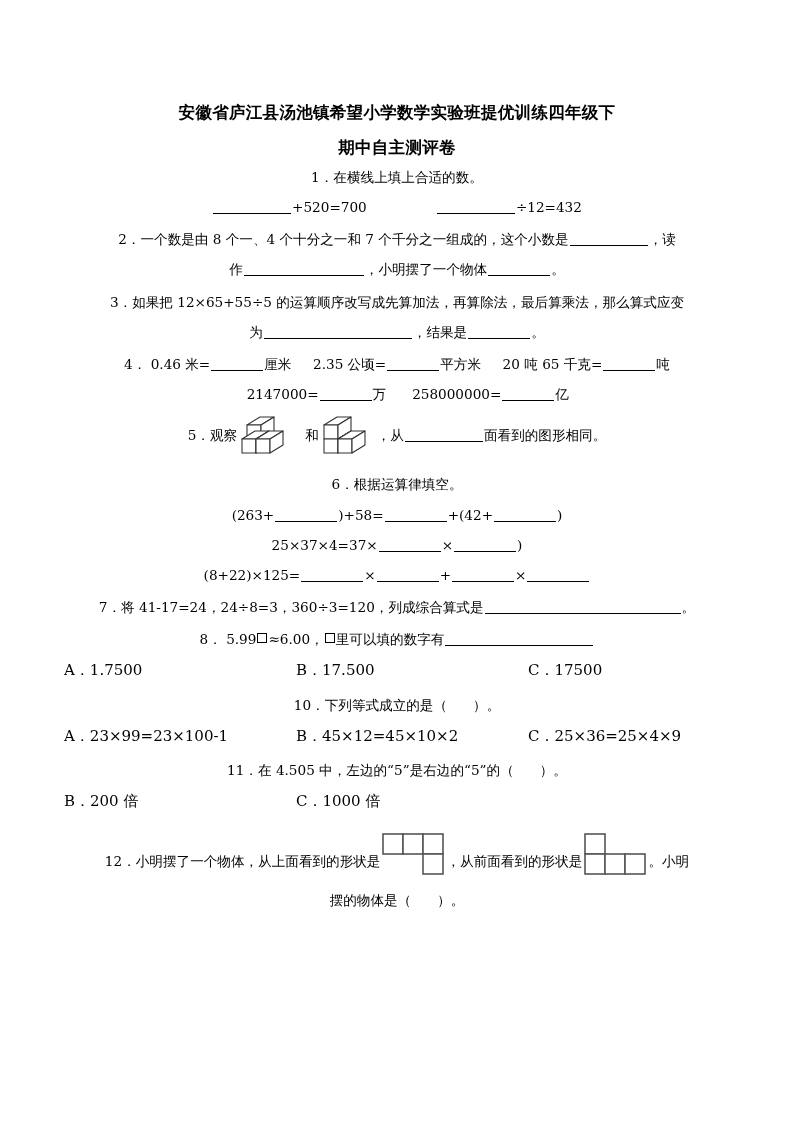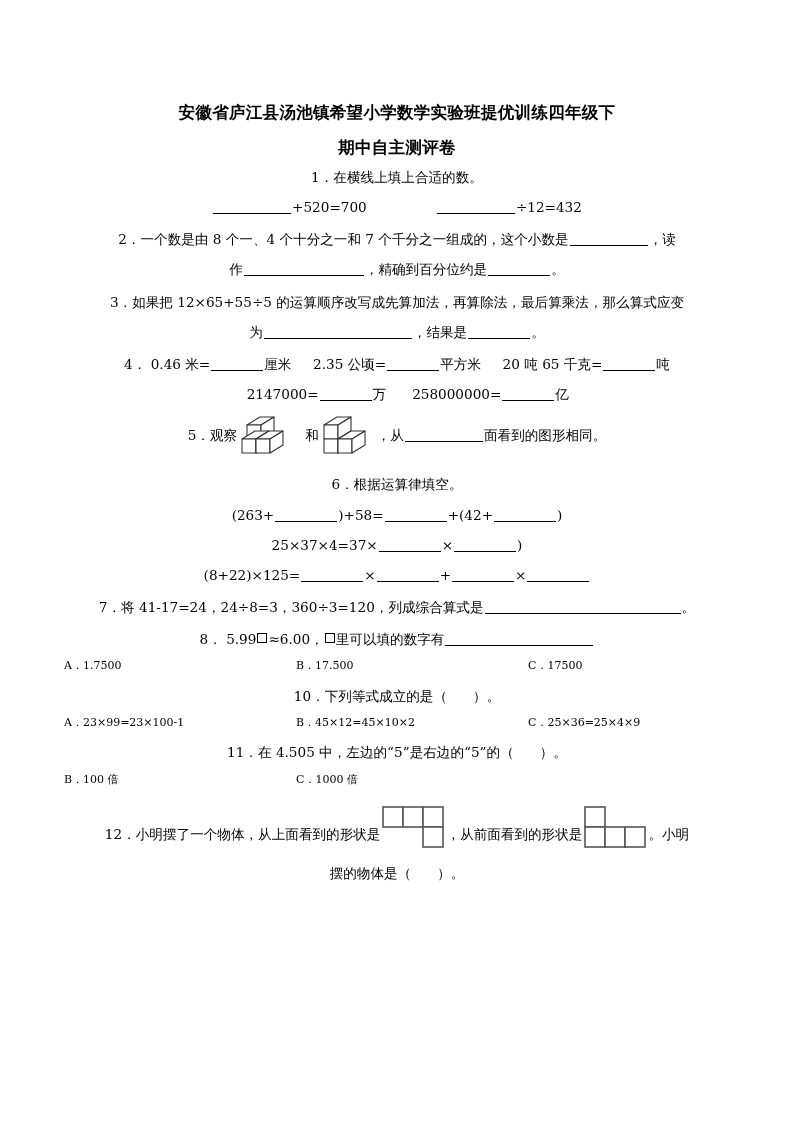--- a/index.html
+++ b/index.html
@@ -78,21 +78,21 @@
   .b-huge { width: 148px; }
   .b-mega { width: 196px; }
 
   .paren-blank {
     display: inline-block;
     width: 26px;
   }
 
   
   .choices {
-    font-size: 11px;
+    font-size: 15px;
     line-height: 2.22;
     display: flex;
   }
   .choices .opt { display: block; }
   .opt-a { width: 232px; flex: none; }
   .opt-b { width: 232px; flex: none; }
   .opt-c { flex: 1; }
 
   
   .cubes-inline {
@@ -136,21 +136,21 @@
         &nbsp;&nbsp;&nbsp;&nbsp;&nbsp;&nbsp;&nbsp;&nbsp;&nbsp;&nbsp;&nbsp;&nbsp;&nbsp;&nbsp;
         <span class="blank b-lg"></span><span>÷12=432</span>
       </div>
     </div>
 
     <div class="q">
       <div class="q-row">
         <span class="num">2．</span><span>一个数是由 8 个一、4 个十分之一和 7 个千分之一组成的，这个小数是</span><span class="blank b-lg"></span><span>，读</span>
       </div>
       <div class="q-row">
-        <span>作</span><span class="blank b-xxl"></span><span>，精确到百分位约是</span><span class="blank b-md"></span><span>。</span>
+        <span>作</span><span class="blank b-xxl"></span><span>，小明摆了一个物体</span><span class="blank b-md"></span><span>。</span>
       </div>
     </div>
 
     <div class="q">
       <div class="q-row">
         <span class="num">3．</span><span>如果把 12×65+55÷5 的运算顺序改写成先算加法，再算除法，最后算乘法，那么算式应变</span>
       </div>
       <div class="q-row">
         <span>为</span><span class="blank b-huge"></span><span>，结果是</span><span class="blank b-md"></span><span>。</span>
       </div>
@@ -251,21 +251,21 @@
       <span class="opt opt-b">B．45×12=45×10×2</span>
       <span class="opt opt-c">C．25×36=25×4×9</span>
     </div>
 
     <div class="q">
       <div class="q-row">
         <span class="num">11．</span><span>在 4.505 中，左边的“5”是右边的“5”的（</span><span class="paren-blank"></span><span>）。</span>
       </div>
     </div>
     <div class="choices">
-      <span class="opt opt-b">B．100 倍</span>
+      <span class="opt opt-b">B．200 倍</span>
       <span class="opt opt-c">C．1000 倍</span>
     </div>
 
     <div class="q" style="margin-top:14px;">
       <div class="q-row">
         <span class="num">12．</span><span>小明摆了一个物体，从上面看到的形状是</span><span class="gridshape">
           <svg width="62" height="42" viewBox="0 0 62 42">
             <g fill="#ffffff" stroke="#555555" stroke-width="1.6">
               <rect x="1" y="1" width="20" height="20"></rect>
               <rect x="21" y="1" width="20" height="20"></rect>

